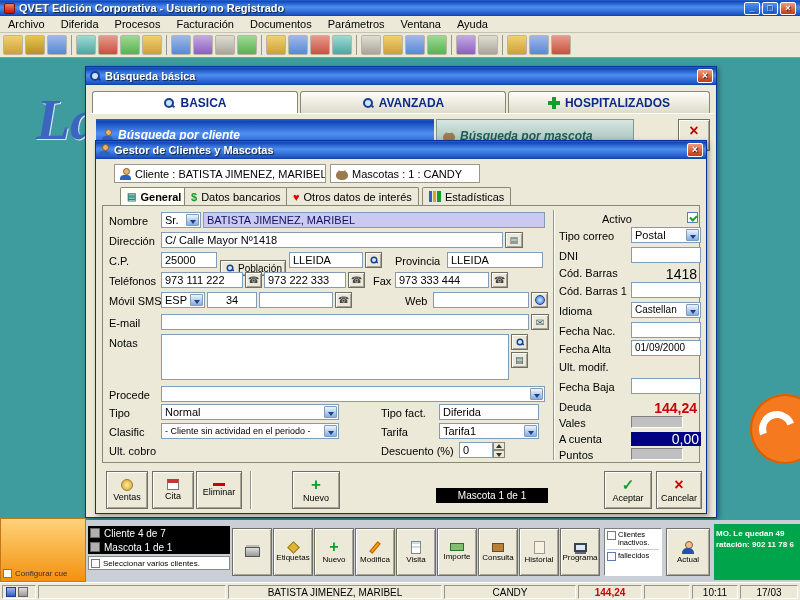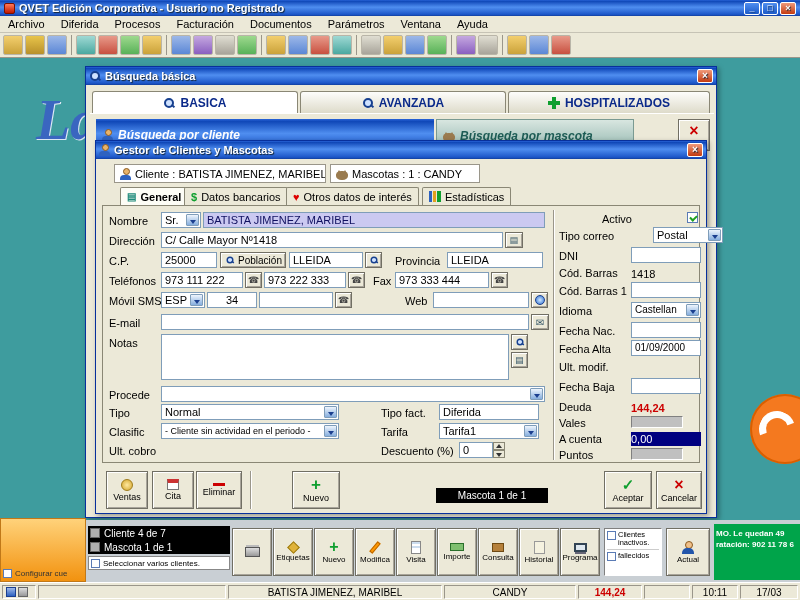--- a/index.html
+++ b/index.html
@@ -3,21 +3,21 @@
 <meta charset="utf-8">
 <style>
   *{box-sizing:border-box;margin:0;padding:0}
   html,body{width:800px;height:600px}
   body{position:relative;overflow:hidden;background:#3E9C9E;font-family:"Liberation Sans",sans-serif;font-size:11px;color:#000}
   .abs{position:absolute}
   .xp-grad{background:linear-gradient(180deg,#2964d8 0%,#1048b8 8%,#4f8ef0 45%,#1c56c8 90%,#123f9e 100%)}
   .lbl{position:absolute;font-size:11px;white-space:nowrap}
   .fld{position:absolute;height:16px;background:#fff;border:1px solid #7f9db9;font-size:11px;line-height:14px;padding:0 3px;white-space:nowrap;overflow:hidden}
   .fld.sel{background:#cbc9f1;color:#101060}
-  .flat{position:absolute;height:14px;font-size:11px;line-height:14px;text-align:left;overflow:hidden}
+  .flat{position:absolute;height:14px;font-size:14px;line-height:14px;text-align:right;overflow:hidden}
   .combo{padding-right:24px}
   .dd{position:absolute;right:1px;top:1px;bottom:1px;width:13px;background:linear-gradient(#eef5fd,#86aede);border:1px solid #7f9db9;border-radius:1px}
   .dd::after{content:"";position:absolute;left:3px;top:5px;border:3px solid transparent;border-top:4px solid #1b3f8f}
   .btn{position:absolute;background:#ECE9D8;border:1px solid #716f64;box-shadow:inset 1px 1px 0 #fff,inset -1px -1px 0 #a8a49a;display:flex;align-items:center;justify-content:center;gap:2px;font-size:10px}
   .sunk{position:absolute;background:#c0c0c0;border:1px solid;border-color:#808080 #fff #fff #808080}
   .chk{position:absolute;width:11px;height:11px;background:#fff;border:1px solid #5a7bb5}
   .chk.on::after{content:"";position:absolute;left:2px;top:2px;width:5px;height:3px;border-left:2px solid #1fa11f;border-bottom:2px solid #1fa11f;transform:rotate(-45deg)}
   .chk.sm{width:9px;height:9px}
   .sp{position:absolute;width:12px;height:8px;background:#ECE9D8;border:1px solid #8a8775;display:flex;align-items:center;justify-content:center}
   .sp.up::after{content:"";border:3px solid transparent;border-bottom:4px solid #333;margin-top:-4px}
@@ -213,21 +213,21 @@
     <div class="fld sel" style="left:100px;top:6px;width:342px">BATISTA JIMENEZ, MARIBEL</div>
 
     <span class="lbl" style="left:6px;top:29px">Dirección</span>
     <div class="fld" style="left:58px;top:26px;width:342px">C/ Calle Mayor Nº1418</div>
     <div class="btn" style="left:402px;top:26px;width:18px;height:16px">
       <span style="font-size:9px;color:#356">▤</span>
     </div>
 
     <span class="lbl" style="left:6px;top:49px">C.P.</span>
     <div class="fld" style="left:58px;top:46px;width:56px">25000</div>
-    <div class="btn" style="left:117px;top:46px;width:66px;height:16px">
+    <div class="btn" style="left:117px;top:54px;width:66px;height:16px">
       <span class="mag" style="transform:scale(.7)"></span>
       <span>Población</span>
     </div>
     <div class="fld" style="left:186px;top:46px;width:74px">LLEIDA</div>
     <div class="btn" style="left:262px;top:46px;width:17px;height:16px">
       <span class="mag" style="transform:scale(.7)"></span>
     </div>
     <span class="lbl" style="left:292px;top:49px">Provincia</span>
     <div class="fld" style="left:344px;top:46px;width:96px">LLEIDA</div>
 
@@ -302,21 +302,21 @@
     <div class="fld" style="left:356px;top:236px;width:34px">0</div>
     <span class="sp up" style="left:390px;top:236px"></span>
     <span class="sp dn" style="left:390px;top:244px"></span>
 
     <div class="abs" style="left:450px;top:4px;width:2px;height:250px;border-left:1px solid #9a968a;border-right:1px solid #fff"></div>
 
     <span class="lbl" style="left:499px;top:7px">Activo</span>
     <span class="chk on" style="left:584px;top:6px"></span>
 
     <span class="lbl" style="left:456px;top:24px">Tipo correo</span>
-    <div class="fld combo" style="left:550px;top:21px;width:70px">
+    <div class="fld combo" style="left:528px;top:21px;width:70px">
       <span>Postal</span><i class="dd"></i>
     </div>
 
     <span class="lbl" style="left:456px;top:44px">DNI</span>
     <div class="fld" style="left:528px;top:41px;width:70px"></div>
 
     <span class="lbl" style="left:456px;top:61px">Cód. Barras</span>
     <div class="flat" style="left:528px;top:61px;width:66px">1418</div>
 
     <span class="lbl" style="left:456px;top:79px">Cód. Barras 1</span>

